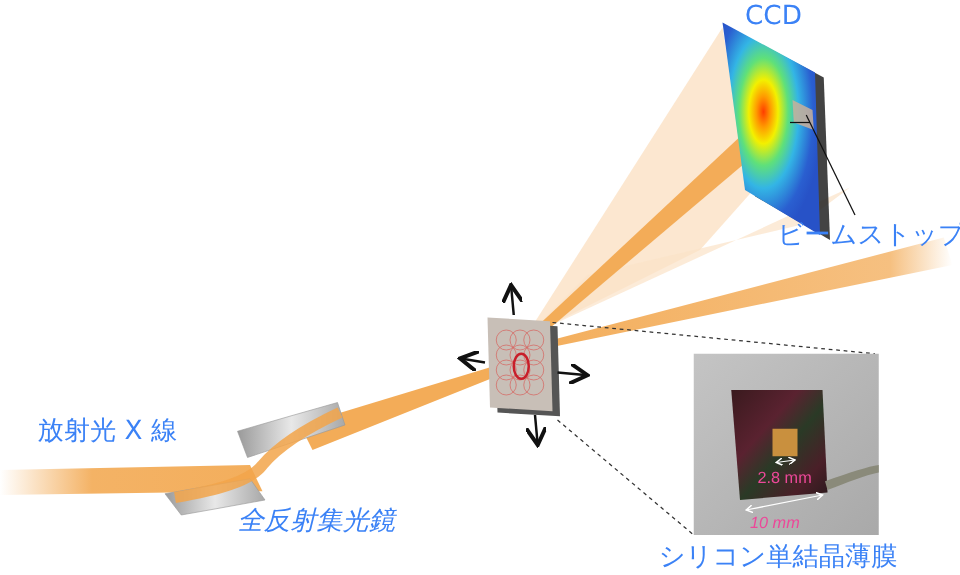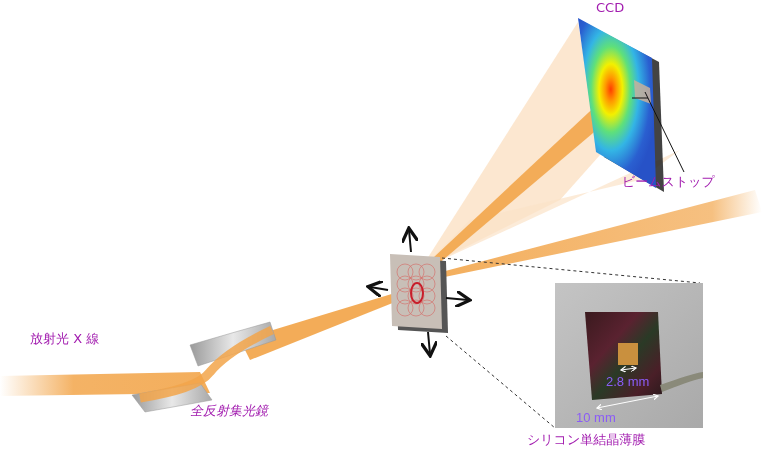--- a/index.html
+++ b/index.html
@@ -1,19 +1,19 @@
 <!DOCTYPE html>
 <html><head>
   <meta charset="utf-8">
   <style>
     html, body { margin: 0; padding: 0; background: #ffffff; }
     body { width: 768px; height: 460px; position: relative; overflow: hidden; font-family: "DejaVu Sans", sans-serif; }
     svg.scene { position: absolute; left: 0; top: 0; }
-    .label { position: absolute; color: #a21caf; font-size: 13px; white-space: nowrap; font-family: "DejaVu Sans", sans-serif; }
-    .photo-text { position: absolute; color: #8b5cf6; font-size: 13px; font-family: "Liberation Sans", sans-serif; white-space: nowrap; }
+    .label { position: absolute; color: #3b82f6; font-size: 21px; white-space: nowrap; font-family: "DejaVu Sans", sans-serif; }
+    .photo-text { position: absolute; color: #ec4899; font-size: 13px; font-family: "Liberation Sans", sans-serif; white-space: nowrap; }
   </style>
 </head>
 <body>
 
 <svg class="scene" width="768" height="460" viewBox="0 0 768 460">
   <defs>
     <linearGradient id="inBeam" x1="0" y1="0" x2="1" y2="0">
       <stop offset="0" stop-color="#f2a54a" stop-opacity="0"></stop>
       <stop offset="0.35" stop-color="#f2a54a" stop-opacity="0.85"></stop>
       <stop offset="1" stop-color="#f2a54a" stop-opacity="0.9"></stop>
@@ -127,13 +127,13 @@
     <line x1="597" y1="408" x2="658" y2="396" stroke="#fff" stroke-width="1" marker-start="url(#wArrowStart)" marker-end="url(#wArrowEnd)"></line>
   </g>
 </svg>
 
 <div class="label" style="left:596px; top:0px;">CCD</div>
 <div class="label" style="left:622px; top:173px;font-family:Liberation Mono, monospace;">ビームストップ</div>
 <div class="label" style="left:30px; top:330px;">放射光 X 線</div>
 <div class="label" style="left:190px; top:402px;font-style:italic;">全反射集光鏡</div>
 <div class="label" style="left:527px; top:431px;">シリコン単結晶薄膜</div>
 <div class="photo-text" style="left:606px; top:374px;">2.8 mm</div>
-<div class="photo-text" style="left:576px; top:410px;">10 mm</div>
+<div class="photo-text" style="left:600px; top:410px;font-style:italic;">10 mm</div>
 
 </body></html>

